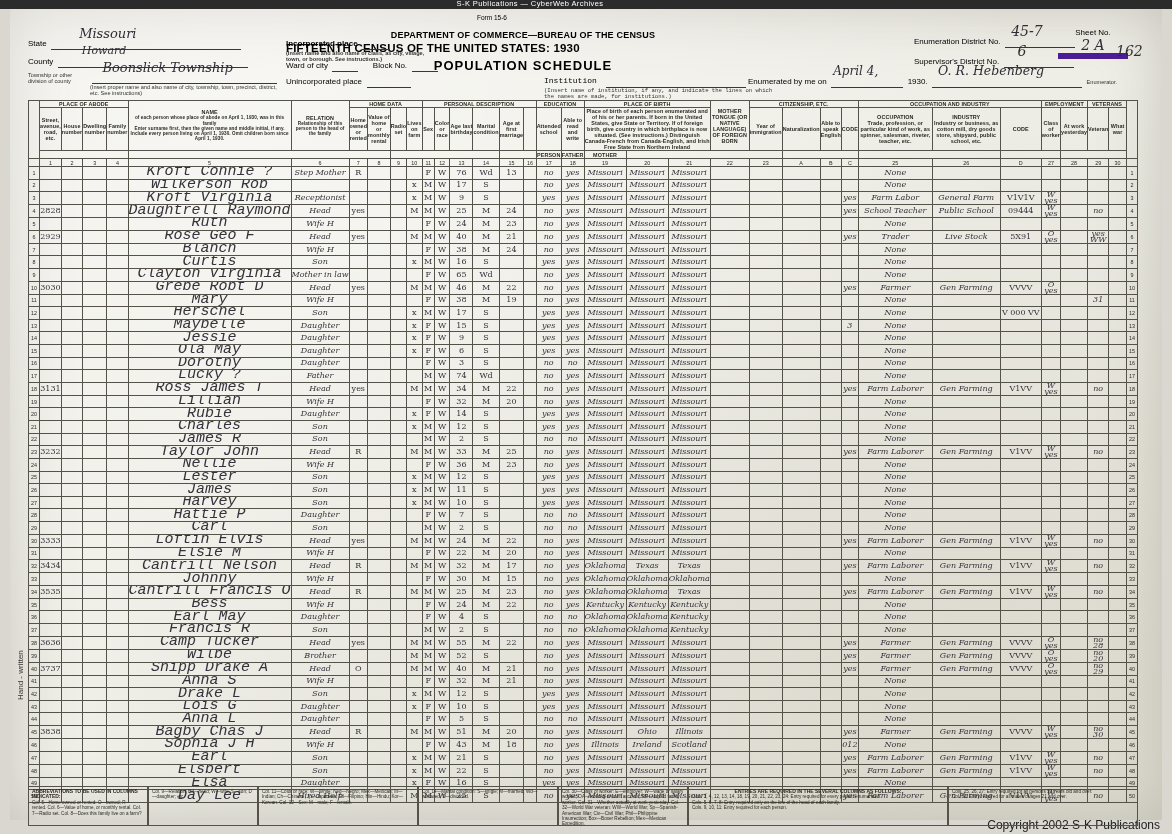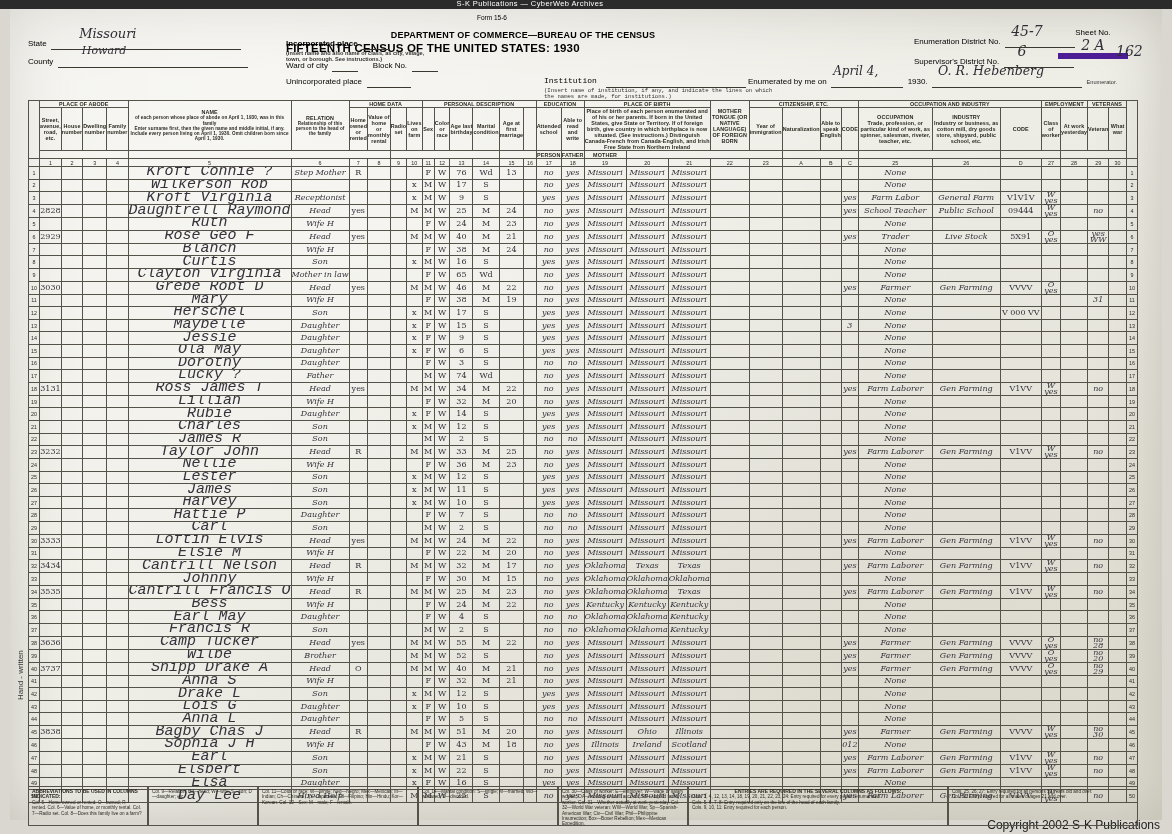--- a/index.html
+++ b/index.html
@@ -97,32 +97,40 @@
   <div class="topbar">
     <div class="topcredit">S-K Publications  —  CyberWeb Archives</div>
   </div>
   <div class="botcredit">Copyright 2002 S-K Publications</div>
   <div class="leftmark">Hand - written</div>
 
   <div class="hdr">
     <div class="formno">Form 15-6</div>
     <div class="dept">DEPARTMENT OF COMMERCE—BUREAU OF THE CENSUS</div>
     <div class="fifteenth">FIFTEENTH CENSUS OF THE UNITED STATES: 1930</div>
+    <div class="popsched">POPULATION SCHEDULE</div>
 
     <div class="f-state">
       <span class="lbl">State</span>
       <span class="fieldline" style="width:190px;position:relative;">
         <span class="hw" style="position:absolute;left:28px;top:-11px;font-size:13px;">Missouri</span>
       </span>
     </div>
     <div class="f-county">
       <span class="lbl">County</span>
       <span class="fieldline" style="width:190px;position:relative;">
         <span class="hw" style="position:absolute;left:24px;top:-11px;font-size:11px;">Howard</span>
       </span>
+    </div>
+    <div class="f-twp">
+      <span class="smalllbl" style="display:inline-block;width:60px;vertical-align:bottom;">Township or other division of county</span>
+      <span class="fieldline" style="width:185px;position:relative;">
+        <span class="hw" style="position:absolute;left:10px;top:-11px;font-size:13px;">Boonslick Township</span>
+      </span>
+      <div class="smalllbl" style="margin-left:62px;width:190px;">(Insert proper name and also name of city, township, town, precinct, district, etc. See instructions)</div>
     </div>
 
     <div style="position:absolute;left:258px;top:18px;width:140px;font-weight:bold;">
       <span class="lbl">Incorporated place</span>
       <span class="fieldline" style="width:28px;"></span>
       <div class="smalllbl">(Insert name and also name of class, as city, village, town, or borough. See instructions.)</div>
     </div>
     <div style="position:absolute;left:258px;top:40px;">
       <span class="lbl">Ward of city</span>
       <span class="fieldline" style="width:26px;"></span>

